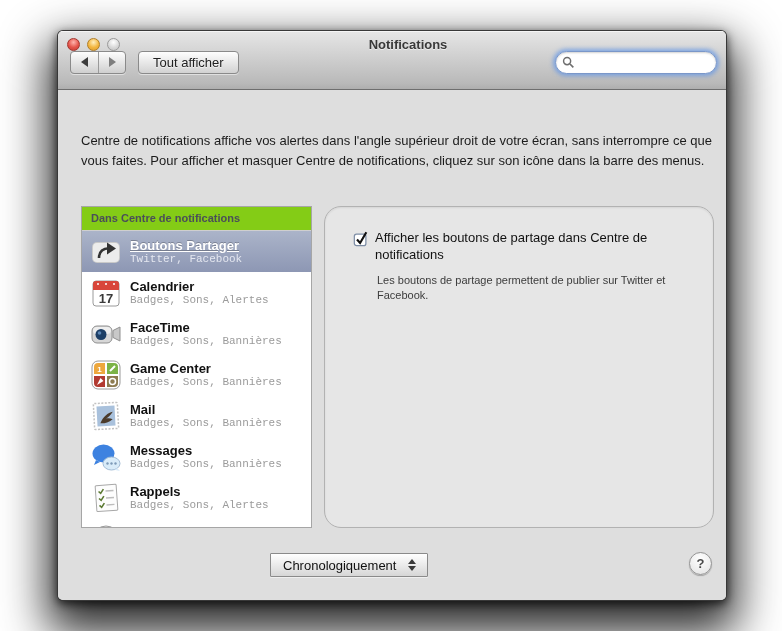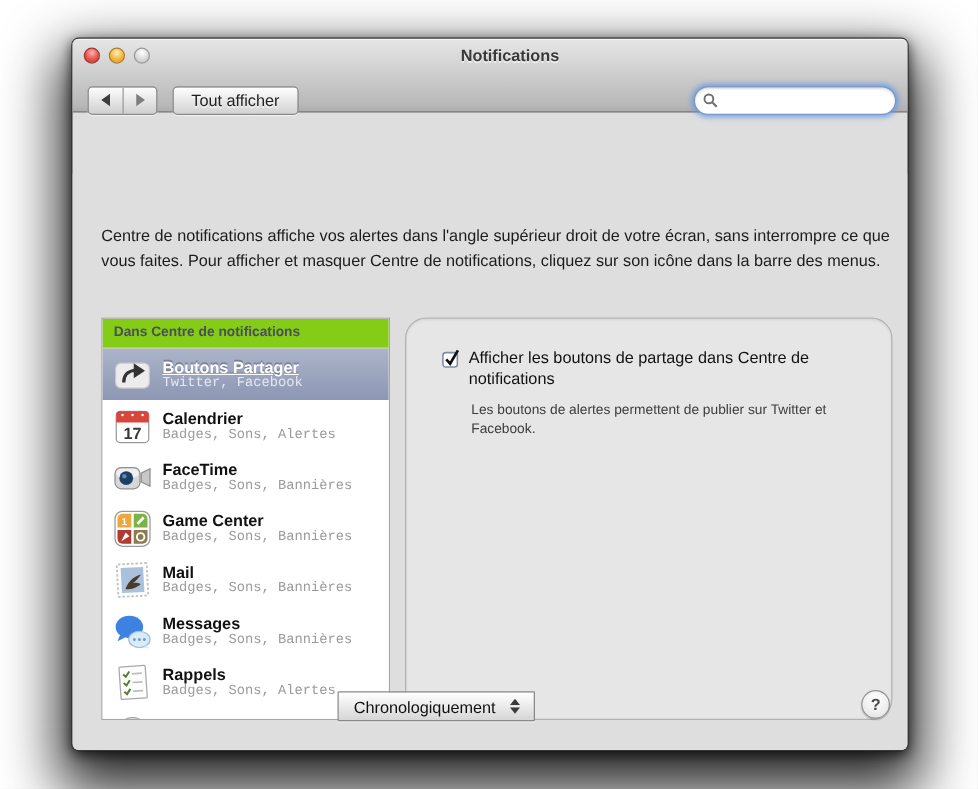--- a/index.html
+++ b/index.html
@@ -17,21 +17,21 @@
     position:relative; }
   .titlebar { height:27px; position:relative; }
   .lights { position:absolute; left:9px; top:7px; display:flex; gap:7px; }
   .light { width:13px; height:13px; border-radius:50%; }
   .light.red { background:radial-gradient(circle at 50% 30%,#ffb4ad,#e4544a 55%,#c33b32); border:1px solid #a2362e; }
   .light.yellow { background:radial-gradient(circle at 50% 30%,#ffefc0,#f3b63f 55%,#dd9a2e); border:1px solid #b07e27; }
   .light.gray { background:radial-gradient(circle at 50% 30%,#ffffff,#d6d6d6 60%,#c2c2c2); border:1px solid #9a9a9a; }
   .win-title { position:absolute; left:0; right:0; top:6px; text-align:center;
     font-size:13px; font-weight:bold; color:#393939; text-shadow:0 1px 0 rgba(255,255,255,.55);margin-left:32px; }
 
-  .toolbar { position:absolute; left:0; right:0; top:34px; height:30px; display:flex; align-items:center; }
+  .toolbar { position:absolute; left:0; right:0; top:16px; height:30px; display:flex; align-items:center; }
   .seg { margin-left:12px; display:flex; height:23px; border:1px solid #8a8a8a; border-radius:4px;
     background:linear-gradient(#fdfdfd,#cfcfcf); box-shadow:0 1px 0 rgba(255,255,255,.5); overflow:hidden; }
   .seg-btn { width:27px; display:flex; align-items:center; justify-content:center; }
   .seg-btn + .seg-btn { border-left:1px solid #9a9a9a; }
   .tri { width:0; height:0; border-top:5px solid transparent; border-bottom:5px solid transparent; }
   .tri.back { border-right:7px solid #3c3c3c; }
   .tri.fwd { border-left:7px solid #7e7e7e; }
   .btn { margin-left:12px; height:23px; padding:0 14px; font-size:13px; color:#212121;
     border:1px solid #8a8a8a; border-radius:4px; background:linear-gradient(#fefefe,#d2d2d2);
     box-shadow:0 1px 0 rgba(255,255,255,.5); display:flex; align-items:center;
@@ -39,21 +39,21 @@
   .search { position:absolute; right:9px; top:4px; width:162px; height:23px; border-radius:12px;
     background:#fff; border:1px solid #7a97c9;
     box-shadow:0 0 4px 2px rgba(98,150,231,.75), inset 0 1px 2px rgba(0,0,0,.18);
     display:flex; align-items:center; padding-left:6px; }
   .search input { border:none; outline:none; background:transparent; flex:1; height:18px;
     font-size:13px; font-family:inherit; }
   .mag { width:13px; height:13px; margin-right:2px; flex:0 0 auto; }
   .caret { width:1px; height:14px; background:#111; }
 
   
-  .content { position:absolute; top:60px; left:0; right:0; bottom:0; background:#dedede;margin-top:48px; }
+  .content { position:absolute; top:60px; left:0; right:0; bottom:0; background:#dedede; }
   .desc { position:absolute; left:23px; top:40px; width:645px; font-size:13px; color:#1c1c1c;
     line-height:20px; }
 
   .list { position:absolute; left:23px; top:115px; width:231px; height:322px; background:#fff;
     border:1px solid #a6a6a6; overflow:hidden; }
   .list-header { height:24px; line-height:23px; padding-left:9px; font-size:11px; font-weight:bold;
     color:#4a4f58; border-bottom:1px solid #cfcfcf; background:#84cc16; }
   .row { height:41px; display:flex; align-items:center; padding-left:8px; background:#fff; }
   .row .appicon { width:32px; height:32px; flex:0 0 auto; margin-right:8px; }
   .row-title { font-size:13px; font-weight:bold; color:#111; line-height:15px; }
@@ -245,21 +245,21 @@
     </div>
 
     <div class="panel">
       <div class="cb-row">
         <svg class="cbox" viewBox="0 0 18 18">
           <rect x="1.5" y="3.5" width="13" height="13" rx="2.5" fill="#fff" stroke="#7d8da5" stroke-width="1.4"></rect>
           <path d="M4.5 9.5 l3.5 4 L15 1.5" fill="none" stroke="#111" stroke-width="2.4"></path>
         </svg>
         <div class="cb-label">Afficher les boutons de partage dans Centre de notifications</div>
       </div>
-      <div class="cb-help">Les boutons de alertes permettent de publier sur Twitter et Facebook.</div>
+      <div class="cb-help">Les boutons de partage permettent de publier sur Twitter et Facebook.</div>
     </div>
 
     <div class="footer">
       <div class="popup">
         <span class="popup-text">Chronologiquement</span>
         <span class="arrows">
             <span class="up"></span>
             <span class="down"></span>
           </span>
       </div>

